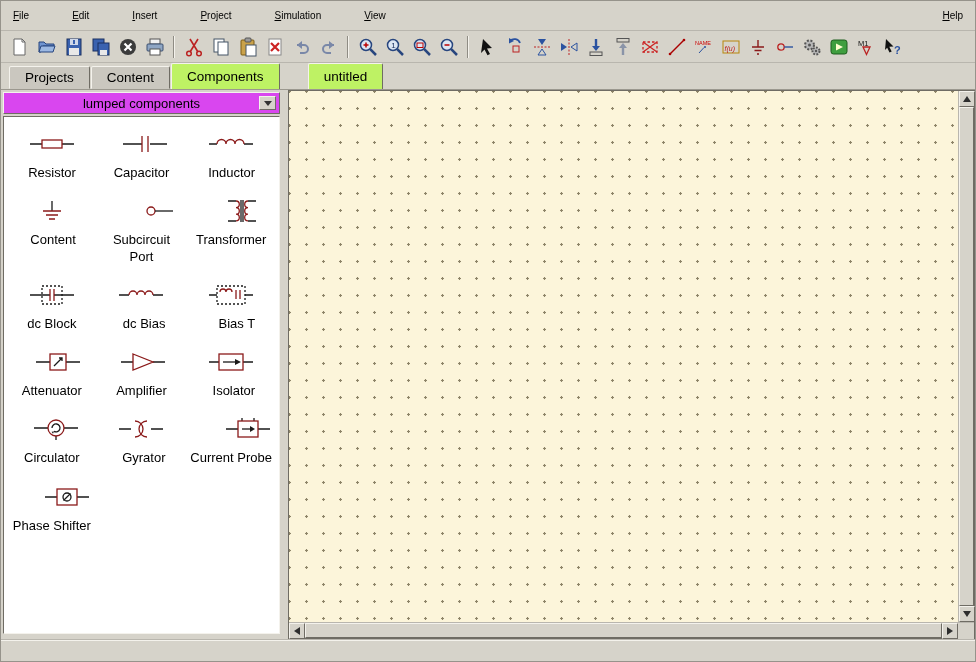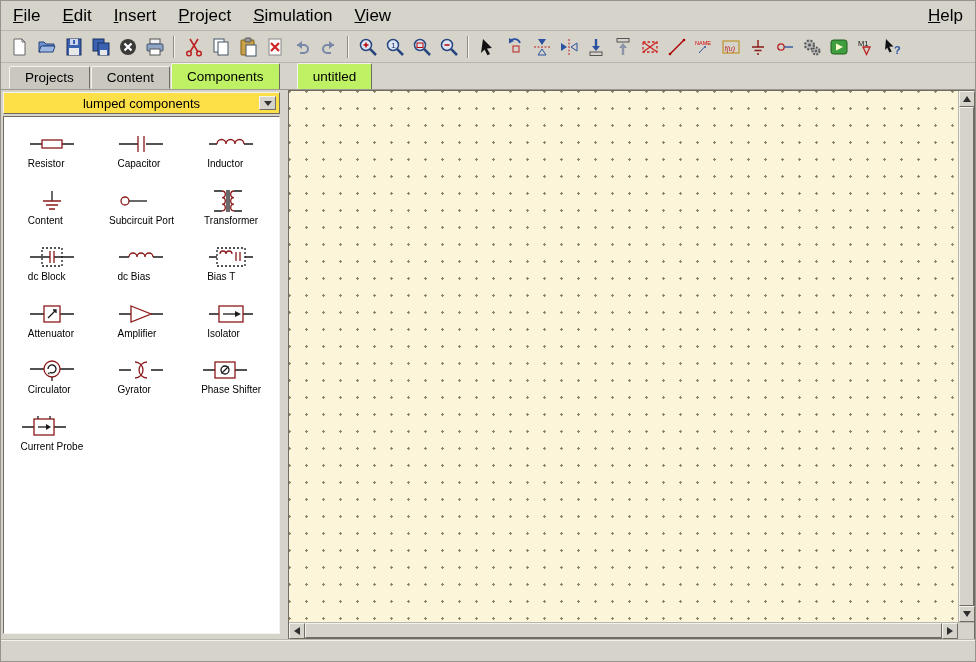--- a/index.html
+++ b/index.html
@@ -1,46 +1,46 @@
 <!DOCTYPE html>
 <html><head>
 <meta charset="utf-8">
 <style>
   *{box-sizing:border-box}
   html,body{margin:0;padding:0}
   body{width:976px;height:662px;background:#d6d3ca;font-family:"Liberation Sans",sans-serif;color:#000;overflow:hidden}
   .app{display:flex;flex-direction:column;width:976px;height:662px;border:1px solid #96938b}
 
   
-  .menubar{height:30px;display:flex;align-items:center;padding:0 12px;gap:22px;font-size:17px;border-bottom:1px solid #b9b6ae;flex:none}
+  .menubar{height:30px;display:flex;align-items:center;padding:0 12px;gap:43px;font-size:10px;border-bottom:1px solid #b9b6ae;flex:none}
   .menu-item{cursor:default;white-space:nowrap}
   .menu-spacer{flex:1}
 
   
   .toolbar{height:32px;display:flex;align-items:center;padding:2px 5px;border-bottom:1px solid #b9b6ae;flex:none}
   .tbtn{width:27px;height:26px;display:flex;align-items:center;justify-content:center;background:transparent;border:1px solid transparent;padding:0}
   .ticon{display:flex}
   .ticon svg{display:block}
   .tsep{width:2px;height:22px;border-left:1px solid #8f8c84;border-right:1px solid #f4f2ec;margin:0 5px}
 
   
   .tabrow{height:26px;display:flex;align-items:flex-end;padding-left:8px;flex:none}
   .tab{height:23px;display:flex;align-items:center;padding:0 15px;font-size:13.5px;background:#cac7bf;border:1px solid;border-color:#f4f2ec #6f6c64 transparent #f4f2ec;margin-right:1px;border-top-left-radius:2px;border-top-right-radius:2px;cursor:default;white-space:nowrap}
   .tab.active{background:#bef264;height:26px;border-bottom:none;position:relative;z-index:2}
-  .doc-tabs{display:flex;align-items:center;margin-left:16px}
+  .doc-tabs{display:flex;align-items:center;margin-left:27px}
 
   
   .main{flex:1;display:flex;min-height:0;border-top:1px solid #9b988f}
   .sidebar{width:282px;flex:none;display:flex;flex-direction:column;padding:2px 3px 5px 2px}
-  .combo{height:22px;flex:none;display:flex;align-items:center;justify-content:center;background:#fde047;border:1px solid;border-color:#f4f2ec #6f6c64 #6f6c64 #f4f2ec;font-size:13px;position:relative;margin-bottom:2px;cursor:default}
+  .combo{height:22px;flex:none;display:flex;align-items:center;justify-content:center;background:#d946ef;border:1px solid;border-color:#f4f2ec #6f6c64 #6f6c64 #f4f2ec;font-size:13px;position:relative;margin-bottom:2px;cursor:default}
   .combo-arrow-box{position:absolute;right:3px;top:3px;bottom:3px;width:17px;display:flex;align-items:center;justify-content:center;background:#d6d3ca;border:1px solid;border-color:#f4f2ec #6f6c64 #6f6c64 #f4f2ec}
   .combo-arrow{width:0;height:0;border-left:4px solid transparent;border-right:4px solid transparent;border-top:5px solid #333}
 
   .palette{flex:1;background:#fff;border:1px solid;border-color:#6f6c64 #f4f2ec #f4f2ec #6f6c64;overflow:hidden;padding:14px 4px 8px 4px;display:grid;grid-template-columns:repeat(3,1fr);grid-auto-rows:min-content;row-gap:17px;column-gap:2px;align-items:start;justify-items:center}
-  .comp{display:flex;flex-direction:column;align-items:flex-start;gap:1px;font-size:10px;text-align:center;line-height:1.25;max-width:84px;cursor:default}
+  .comp{display:flex;flex-direction:column;align-items:flex-end;gap:8px;font-size:13px;text-align:center;line-height:1.25;max-width:84px;cursor:default}
   .comp svg{display:block}
 
   .splitter{width:5px;flex:none;background:#d6d3ca}
 
   .canvas-area{flex:1;display:flex;flex-direction:column;min-width:0;border:1px solid #6f6c64;background:#cdcac2}
   .canvas-wrap{flex:1;display:flex;min-height:0}
   .canvas{flex:1;background-color:#fcf5da;background-image:radial-gradient(circle,#8d8468 1px,transparent 1.45px);background-size:17px 17px;background-position:9px 9px}
   .vscroll{width:16px;flex:none;display:flex;flex-direction:column;background:#c3c0b8;border-left:1px solid #b9b6ae}
   .sbtn{width:16px;height:16px;flex:none;background:#d6d3ca;border:1px solid;border-color:#f4f2ec #6f6c64 #6f6c64 #f4f2ec;display:flex;align-items:center;justify-content:center;padding:0}
   .vthumb{flex:1;background:#d6d3ca;border:1px solid;border-color:#f4f2ec #6f6c64 #6f6c64 #f4f2ec}
@@ -513,38 +513,38 @@
                 <path d="M2 13h12M34 13h12" stroke="#1a1a1a"></path>
                 <path d="M18 5a8 8 0 0 1 0 16" stroke="#8b1a1a"></path>
                 <path d="M30 5a8 8 0 0 0 0 16" stroke="#8b1a1a"></path>
               </svg>
             </span>
           <span>Gyrator</span>
         </div>
         <div class="comp">
           <span>
               <svg width="48" height="26" viewBox="0 0 48 26" fill="none" stroke-width="1.3">
+                <path d="M2 13h12M34 13h12M18 5V2M30 5V2" stroke="#1a1a1a"></path>
+                <rect x="14" y="5" width="20" height="16" stroke="#8b1a1a"></rect>
+                <path d="M18 13h8" stroke="#1a1a1a"></path>
+                <path d="M26 10l5 3-5 3z" fill="#1a1a1a" stroke="none"></path>
+              </svg>
+            </span>
+          <span>Current Probe</span>
+        </div>
+        <div class="comp">
+          <span>
+              <svg width="48" height="26" viewBox="0 0 48 26" fill="none" stroke-width="1.3">
                 <path d="M2 13h12M34 13h12" stroke="#1a1a1a"></path>
                 <rect x="14" y="5" width="20" height="16" stroke="#8b1a1a"></rect>
                 <circle cx="24" cy="13" r="4" stroke="#1a1a1a"></circle>
                 <path d="M20.5 16.5l7-7" stroke="#1a1a1a"></path>
               </svg>
             </span>
           <span>Phase Shifter</span>
-        </div>
-        <div class="comp">
-          <span>
-              <svg width="48" height="26" viewBox="0 0 48 26" fill="none" stroke-width="1.3">
-                <path d="M2 13h12M34 13h12M18 5V2M30 5V2" stroke="#1a1a1a"></path>
-                <rect x="14" y="5" width="20" height="16" stroke="#8b1a1a"></rect>
-                <path d="M18 13h8" stroke="#1a1a1a"></path>
-                <path d="M26 10l5 3-5 3z" fill="#1a1a1a" stroke="none"></path>
-              </svg>
-            </span>
-          <span>Current Probe</span>
         </div>
       </div>
     </div>
 
     <div class="splitter"></div>
 
     <div class="canvas-area">
       <div class="canvas-wrap">
         <div class="canvas"></div>
         <div class="vscroll">

